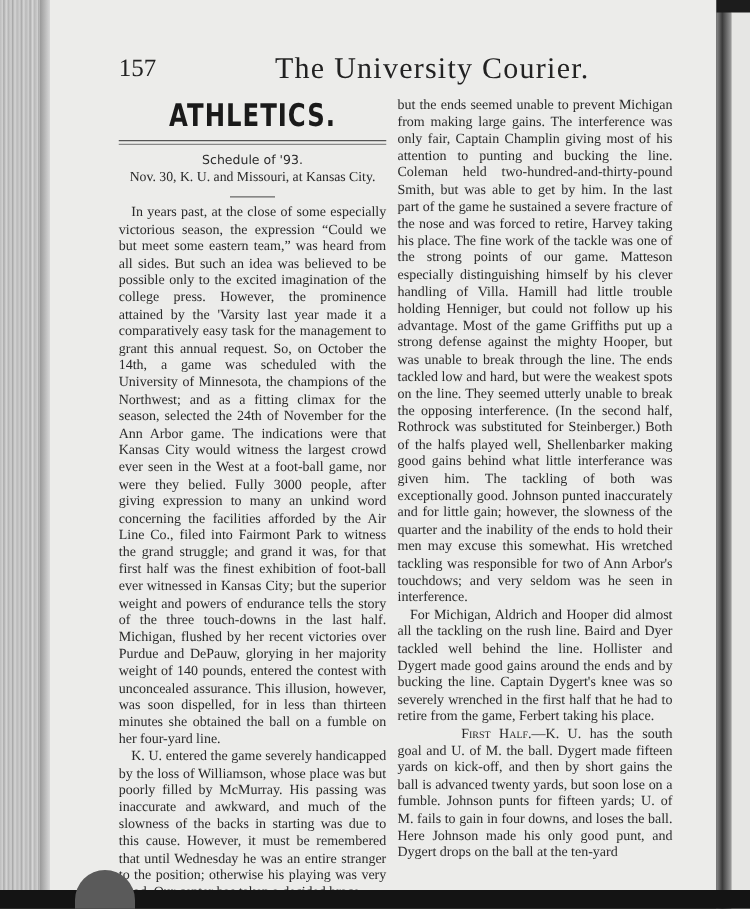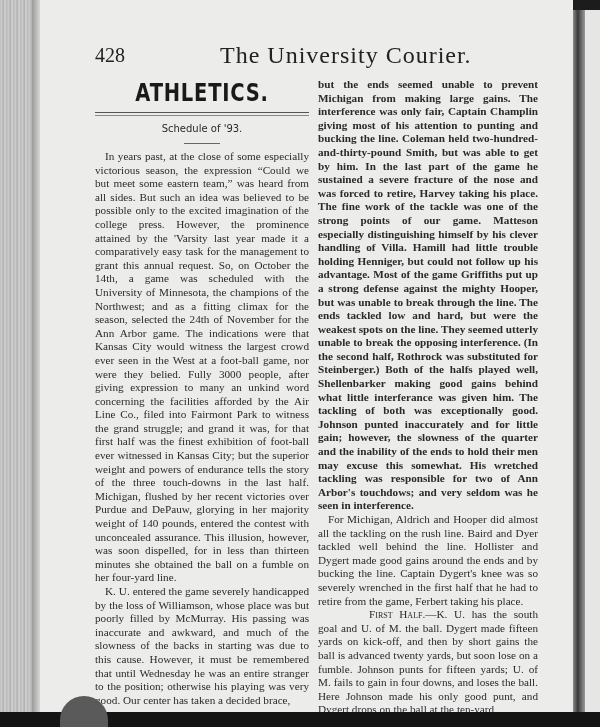--- a/index.html
+++ b/index.html
@@ -70,46 +70,47 @@
   .schedule-item {
     text-align: center; font-size: 11px; line-height: 14px; white-space: nowrap;
   }
   .short-rule {
     width: 36px; margin: 8px auto 6px; border-top: 1px solid #666;
   }
   .score-line {
     text-align: center; font-family: "DejaVu Sans", sans-serif; font-size: 10px; line-height: 13px; margin-bottom: 2px;
   }
   p { margin: 0; text-indent: 10px; }
-  .para-noindent { text-indent: 0; font-weight: bold; }
+  .para-noindent { text-indent: 0; }
   .sub-heading {
     text-align: center; font-size: 8.5px; letter-spacing: 1px; line-height: 14px;
   }
   .smallcaps { font-variant: small-caps; margin-left: 41px; }
 </style>
 </head>
 <body>
 
 <div class="book-edge"></div>
 <div class="book-edge-shadow"></div>
 <div class="top-dark"></div>
 
 <div class="page"></div>
 <div class="gutter"></div>
 <div class="next-page"></div>
 
 <div class="running-head">
-  <span class="page-number">428</span>
+  <span class="page-number">157</span>
   <span class="journal-title">The University Courier.</span>
 </div>
 
 <div class="col col-left">
   <div class="section-heading">ATHLETICS.</div>
   <div class="double-rule"></div>
   <div class="schedule-title">Schedule of '93.</div>
+  <div class="schedule-item">Nov. 30, K. U. and Missouri, at Kansas City.</div>
   <div class="short-rule"></div>
   <p>In years past, at the close of some especially victorious season, the expression “Could we but meet some eastern team,” was heard from all sides. But such an idea was believed to be possible only to the excited imagination of the college press. However, the prominence attained by the 'Varsity last year made it a comparatively easy task for the management to grant this annual request. So, on October the 14th, a game was scheduled with the University of Minnesota, the champions of the Northwest; and as a fitting climax for the season, selected the 24th of November for the Ann Arbor game. The indications were that Kansas City would witness the largest crowd ever seen in the West at a foot-ball game, nor were they belied. Fully 3000 people, after giving expression to many an unkind word concerning the facilities afforded by the Air Line Co., filed into Fairmont Park to witness the grand struggle; and grand it was, for that first half was the finest exhibition of foot-ball ever witnessed in Kansas City; but the superior weight and powers of endurance tells the story of the three touch-downs in the last half. Michigan, flushed by her recent victories over Purdue and DePauw, glorying in her majority weight of 140 pounds, entered the contest with unconcealed assurance. This illusion, however, was soon dispelled, for in less than thirteen minutes she obtained the ball on a fumble on her four-yard line.</p>
   <p>K. U. entered the game severely handicapped by the loss of Williamson, whose place was but poorly filled by McMurray. His passing was inaccurate and awkward, and much of the slowness of the backs in starting was due to this cause. However, it must be remembered that until Wednesday he was an entire stranger to the position; otherwise his playing was very good. Our center has taken a decided brace,</p>
 </div>
 
 <div class="col col-right">
   <p class="para-noindent">but the ends seemed unable to prevent Michigan from making large gains. The interference was only fair, Captain Champlin giving most of his attention to punting and bucking the line. Coleman held two-hundred-and-thirty-pound Smith, but was able to get by him. In the last part of the game he sustained a severe fracture of the nose and was forced to retire, Harvey taking his place. The fine work of the tackle was one of the strong points of our game. Matteson especially distinguishing himself by his clever handling of Villa. Hamill had little trouble holding Henniger, but could not follow up his advantage. Most of the game Griffiths put up a strong defense against the mighty Hooper, but was unable to break through the line. The ends tackled low and hard, but were the weakest spots on the line. They seemed utterly unable to break the opposing interference. (In the second half, Rothrock was substituted for Steinberger.) Both of the halfs played well, Shellenbarker making good gains behind what little interferance was given him. The tackling of both was exceptionally good. Johnson punted inaccurately and for little gain; however, the slowness of the quarter and the inability of the ends to hold their men may excuse this somewhat. His wretched tackling was responsible for two of Ann Arbor's touchdows; and very seldom was he seen in interference.</p>
   <p>For Michigan, Aldrich and Hooper did almost all the tackling on the rush line. Baird and Dyer tackled well behind the line. Hollister and Dygert made good gains around the ends and by bucking the line. Captain Dygert's knee was so severely wrenched in the first half that he had to retire from the game, Ferbert taking his place.</p>
   <p><span class="smallcaps">First Half.</span><span>—K. U. has the south goal and U. of M. the ball. Dygert made fifteen yards on kick-off, and then by short gains the ball is advanced twenty yards, but soon lose on a fumble. Johnson punts for fifteen yards; U. of M. fails to gain in four downs, and loses the ball. Here Johnson made his only good punt, and Dygert drops on the ball at the ten-yard</span></p>
 </div>

